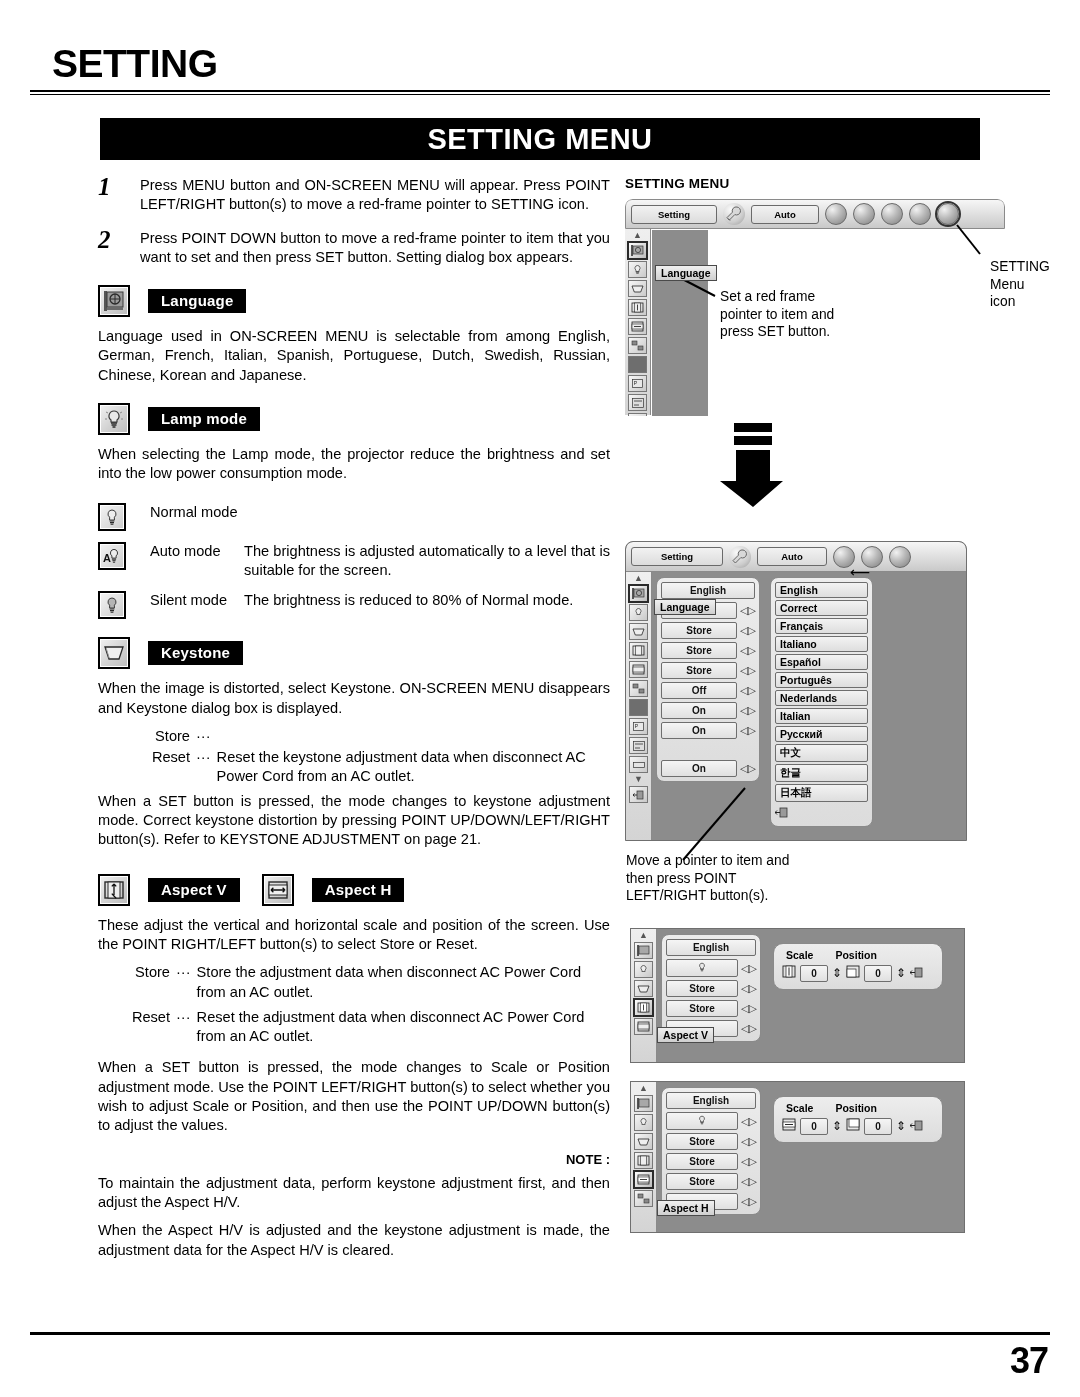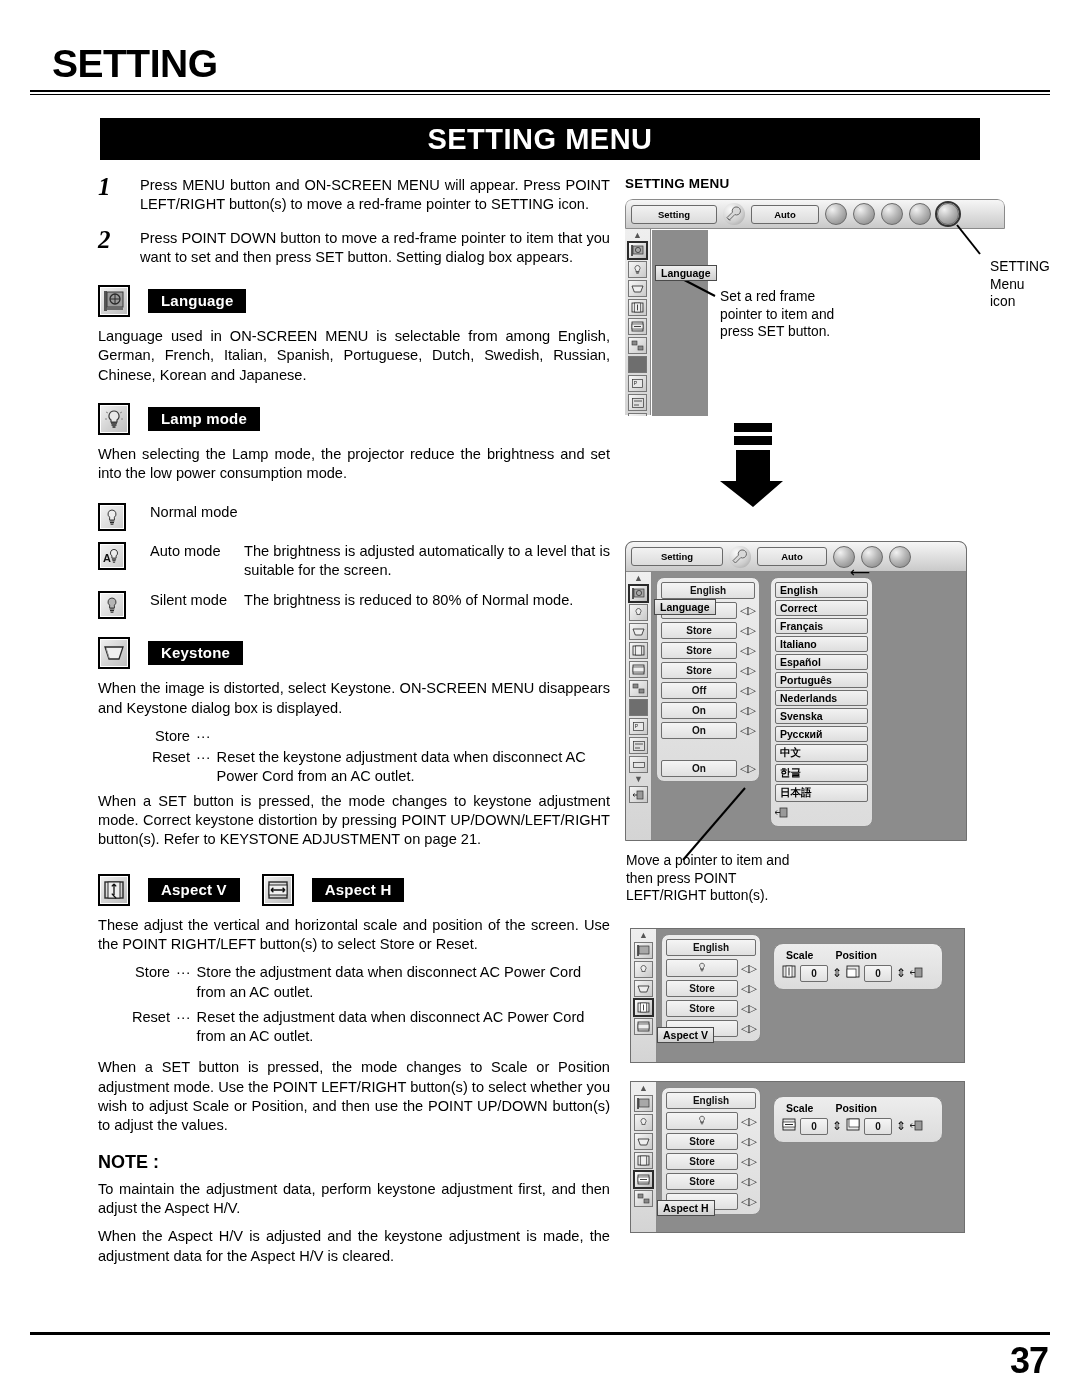--- a/index.html
+++ b/index.html
@@ -147,21 +147,21 @@
   }
 
   
   .def-row { display: flex; font-size: 14.6px; line-height: 19.3px; margin-bottom: 2px; }
   .def-term { flex: none; text-align: right; }
   .def-term.ind1 { width: 92px; }
   .def-term.ind0 { width: 72px; }
   .def-dots { flex: none; padding: 0 6px; }
   .def-body { flex: 1; }
 
-  .note-title { font-size: 18px; font-weight: bold; margin: 16px 0 7px 0; }
+  .note-title { font-size: 13px; font-weight: bold; margin: 16px 0 7px 0; text-align: right; }
 
   
   .rc-heading {
     font-size: 13.5px;
     font-weight: bold;
     margin-bottom: 8px;
     letter-spacing: 0.2px;
   }
   .callout {
     font-size: 13.8px;
@@ -649,21 +649,21 @@
         <div class="osd-panel" style="width:103px;padding:4px 4px;">
           <div style="display:flex;align-items:center;">
             <div class="lang-item" style="flex:1;margin-bottom:0;">English</div>
           </div>
           <div class="lang-item" style="margin-top:2px;">Correct</div>
           <div class="lang-item">Français</div>
           <div class="lang-item">Italiano</div>
           <div class="lang-item">Español</div>
           <div class="lang-item">Português</div>
           <div class="lang-item">Nederlands</div>
-          <div class="lang-item">Svenska</div>
+          <div class="lang-item">Italian</div>
           <div class="lang-item">Русский</div>
           <div class="lang-item">中文</div>
           <div class="lang-item">한글</div>
           <div class="lang-item">日本語</div>
           <div style="margin-top:1px;">
             <svg width="13" height="11" viewBox="0 0 13 11">
                 <rect x="5" y="1" width="7" height="9" fill="#9a9a9a" stroke="#333" stroke-width=".8"></rect>
                 <path d="M0 5.5h5M2 3.5L0 5.5l2 2" stroke="#222" stroke-width="1" fill="none"></path>
               </svg>
           </div>

